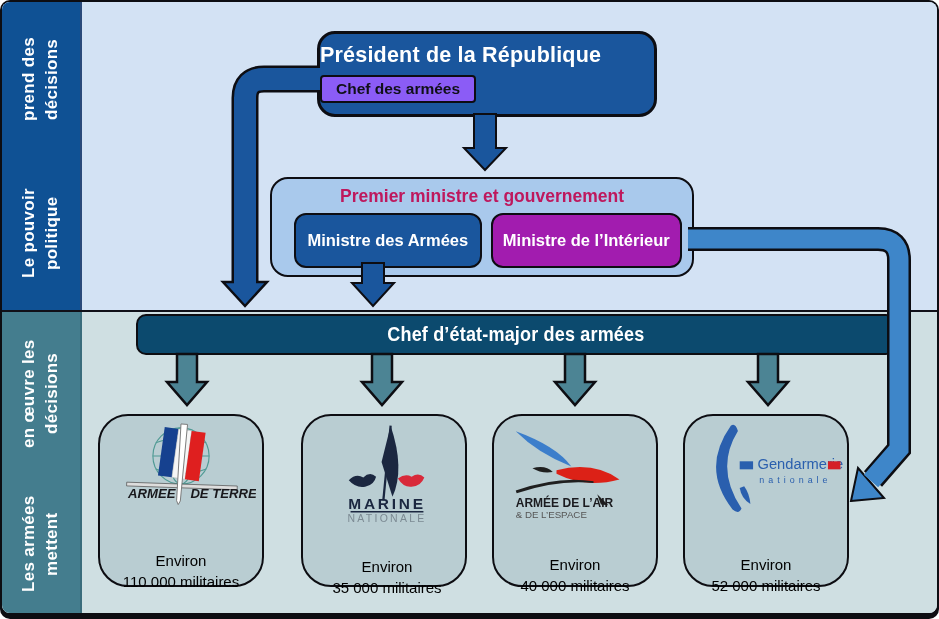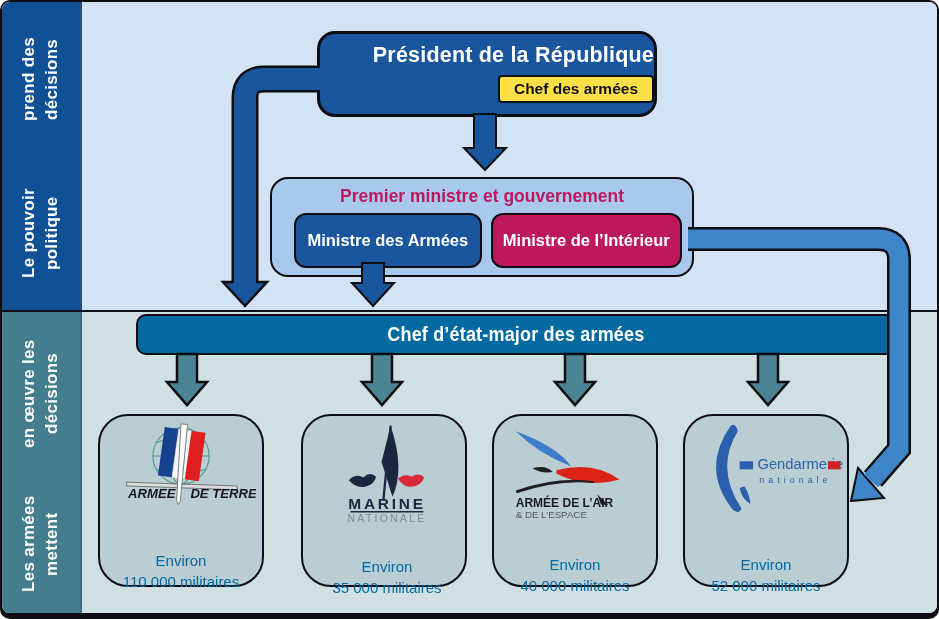--- a/index.html
+++ b/index.html
@@ -8,38 +8,38 @@
 
   .zone-top{position:absolute;left:0;top:0;width:100%;height:308px;background:#d3e2f4;}
   .zone-bottom{position:absolute;left:0;top:308px;width:100%;height:303px;background:#cfdfe2;border-top:2px solid #101018;box-sizing:border-box;}
 
   .sidebar-top{position:absolute;left:0;top:0;width:80px;height:308px;background:#0f5194;border-right:2px solid #2a4a7a;box-sizing:border-box;display:flex;align-items:center;justify-content:center;}
   .sidebar-bottom{position:absolute;left:0;top:310px;width:80px;height:301px;background:#447d8e;border-right:2px solid #3a6c7c;box-sizing:border-box;display:flex;align-items:center;justify-content:center;}
   .vtext{writing-mode:vertical-rl;transform:rotate(180deg);color:#ffffff;font-weight:bold;font-size:17px;line-height:1.35;text-align:center;letter-spacing:.3px;display:flex;}
   .vtext div{margin:0 1px;}
 
   .box{position:absolute;box-sizing:border-box;}
-  .president{left:315px;top:29px;width:340px;height:86px;background:#1a569d;border:3px solid #0d0d12;border-radius:18px;text-align:right;}
+  .president{left:315px;top:29px;width:340px;height:86px;background:#1a569d;border:3px solid #0d0d12;border-radius:18px;text-align:left;}
   .president-title{color:#ffffff;font-weight:bold;font-size:21.5px;margin-top:9px;letter-spacing:.2px;}
-  .chief-chip{display:inline-block;margin-top:7px;padding:3px 14px;background:#fde047;border:2px solid #0d0d12;border-radius:4px;color:#101018;font-weight:bold;font-size:15.5px;}
+  .chief-chip{display:inline-block;margin-top:7px;padding:3px 14px;background:#8b5cf6;border:2px solid #0d0d12;border-radius:4px;color:#101018;font-weight:bold;font-size:15.5px;}
 
   .pm-container{left:268px;top:175px;width:424px;height:100px;background:#a9c9ec;border:2.5px solid #0d0d12;border-radius:18px;}
   .pm-title{text-align:center;color:#be185d;font-weight:bold;font-size:17.5px;margin-top:7px;}
   .pm-row{display:flex;gap:9px;padding:6px 10px 0 22px;}
   .minister{height:55px;border:2.5px solid #0d0d12;border-radius:12px;color:#fff;font-weight:bold;font-size:16.5px;display:flex;align-items:center;justify-content:center;box-sizing:border-box;text-align:center;}
   .min-armies{width:195px;background:#1a569d;}
-  .min-interior{width:199px;background:#be185d;}
+  .min-interior{width:199px;background:#a21caf;}
 
-  .cema-bar{left:134px;top:312px;width:760px;height:41px;background:#0369a1;border:2.5px solid #0d0d12;border-radius:10px;display:flex;align-items:center;justify-content:center;}
+  .cema-bar{left:134px;top:312px;width:760px;height:41px;background:#0c4a6e;border:2.5px solid #0d0d12;border-radius:10px;display:flex;align-items:center;justify-content:center;}
   .cema-bar span{color:#fff;font-weight:bold;font-size:20px;letter-spacing:.2px;display:inline-block;transform:scaleX(.9);}
 
   .branch{top:412px;width:166px;height:173px;background:#b9cdd2;border:2.5px solid #0d0d12;border-radius:30px;display:flex;flex-direction:column;align-items:center;justify-content:space-between;padding:6px 2px 11px 2px;}
   .b1{left:96px;} .b2{left:299px;padding-left:8px;} .b3{left:490px;} .b4{left:681px;}
   .branch .logo{flex:0 0 auto;}
-  .counts{text-align:center;color:#0369a1;font-size:15px;line-height:21px;margin-top:32px;}
+  .counts{text-align:center;color:#000000;font-size:15px;line-height:21px;margin-top:32px;}
 
   .arrows{position:absolute;left:0;top:0;width:935px;height:611px;pointer-events:none;}
 </style>
 </head>
 <body>
 
 <div class="frame">
   <div class="canvas">
 
     <div class="zone-top"></div>

